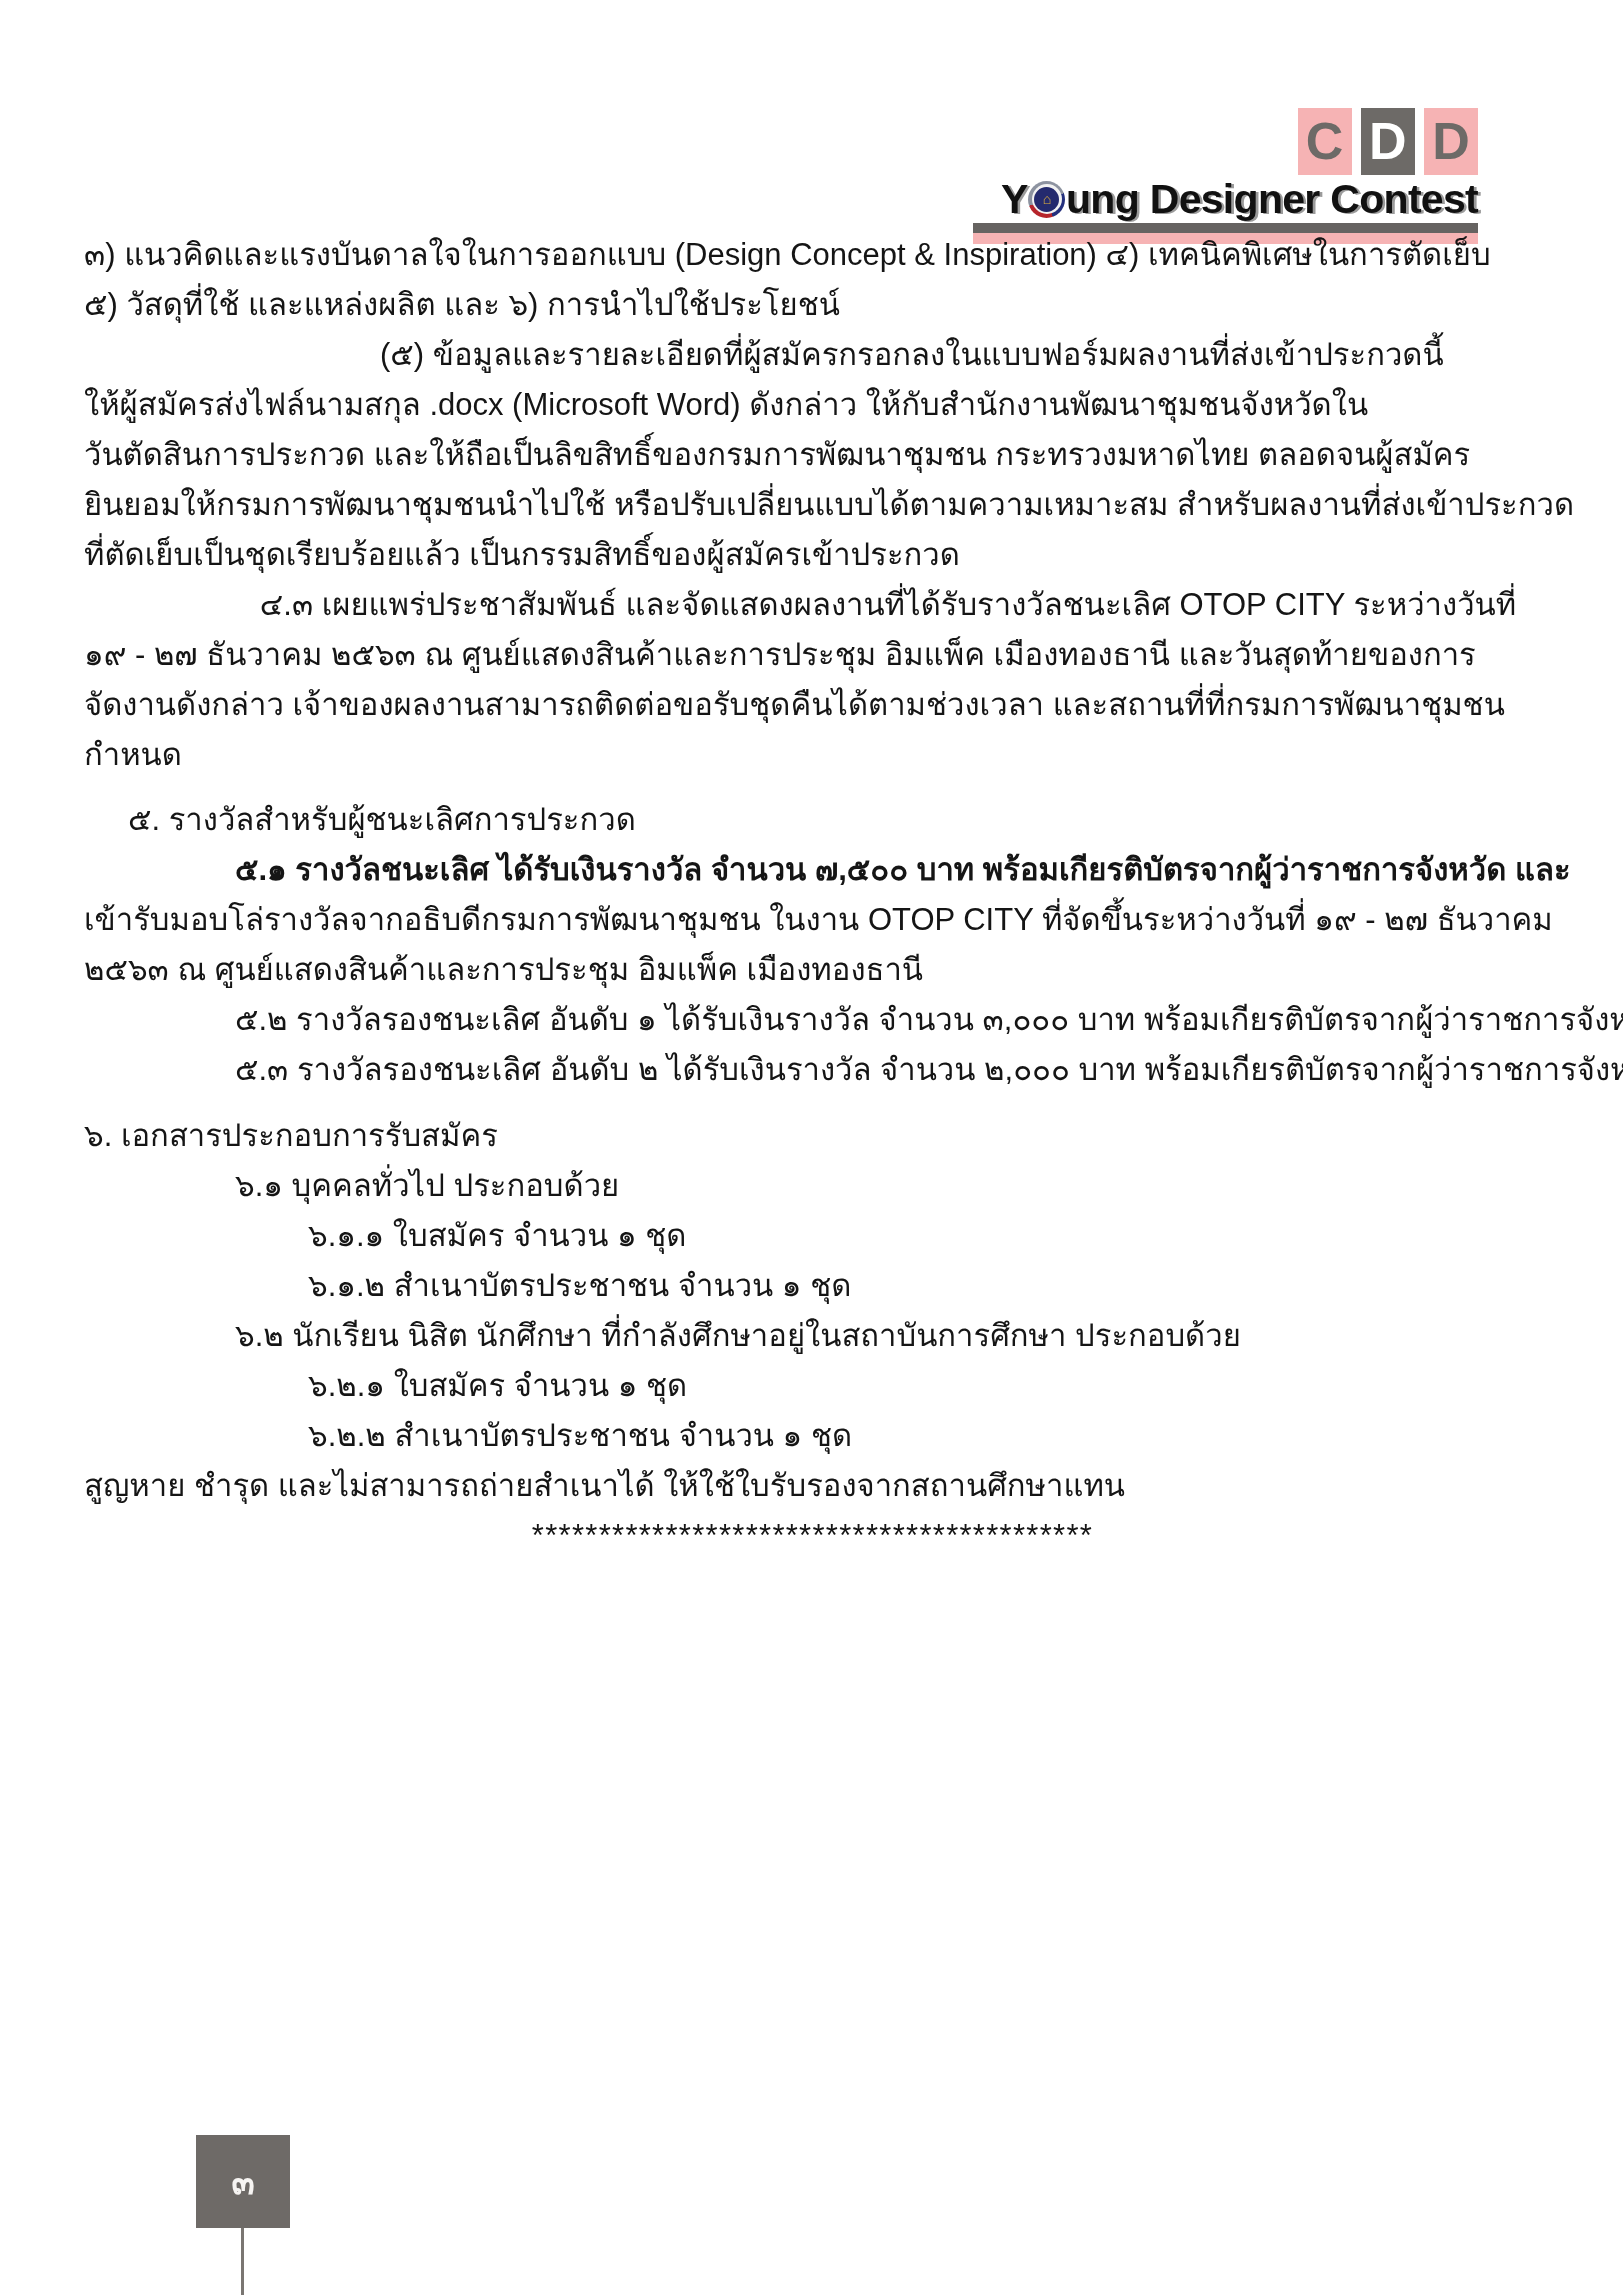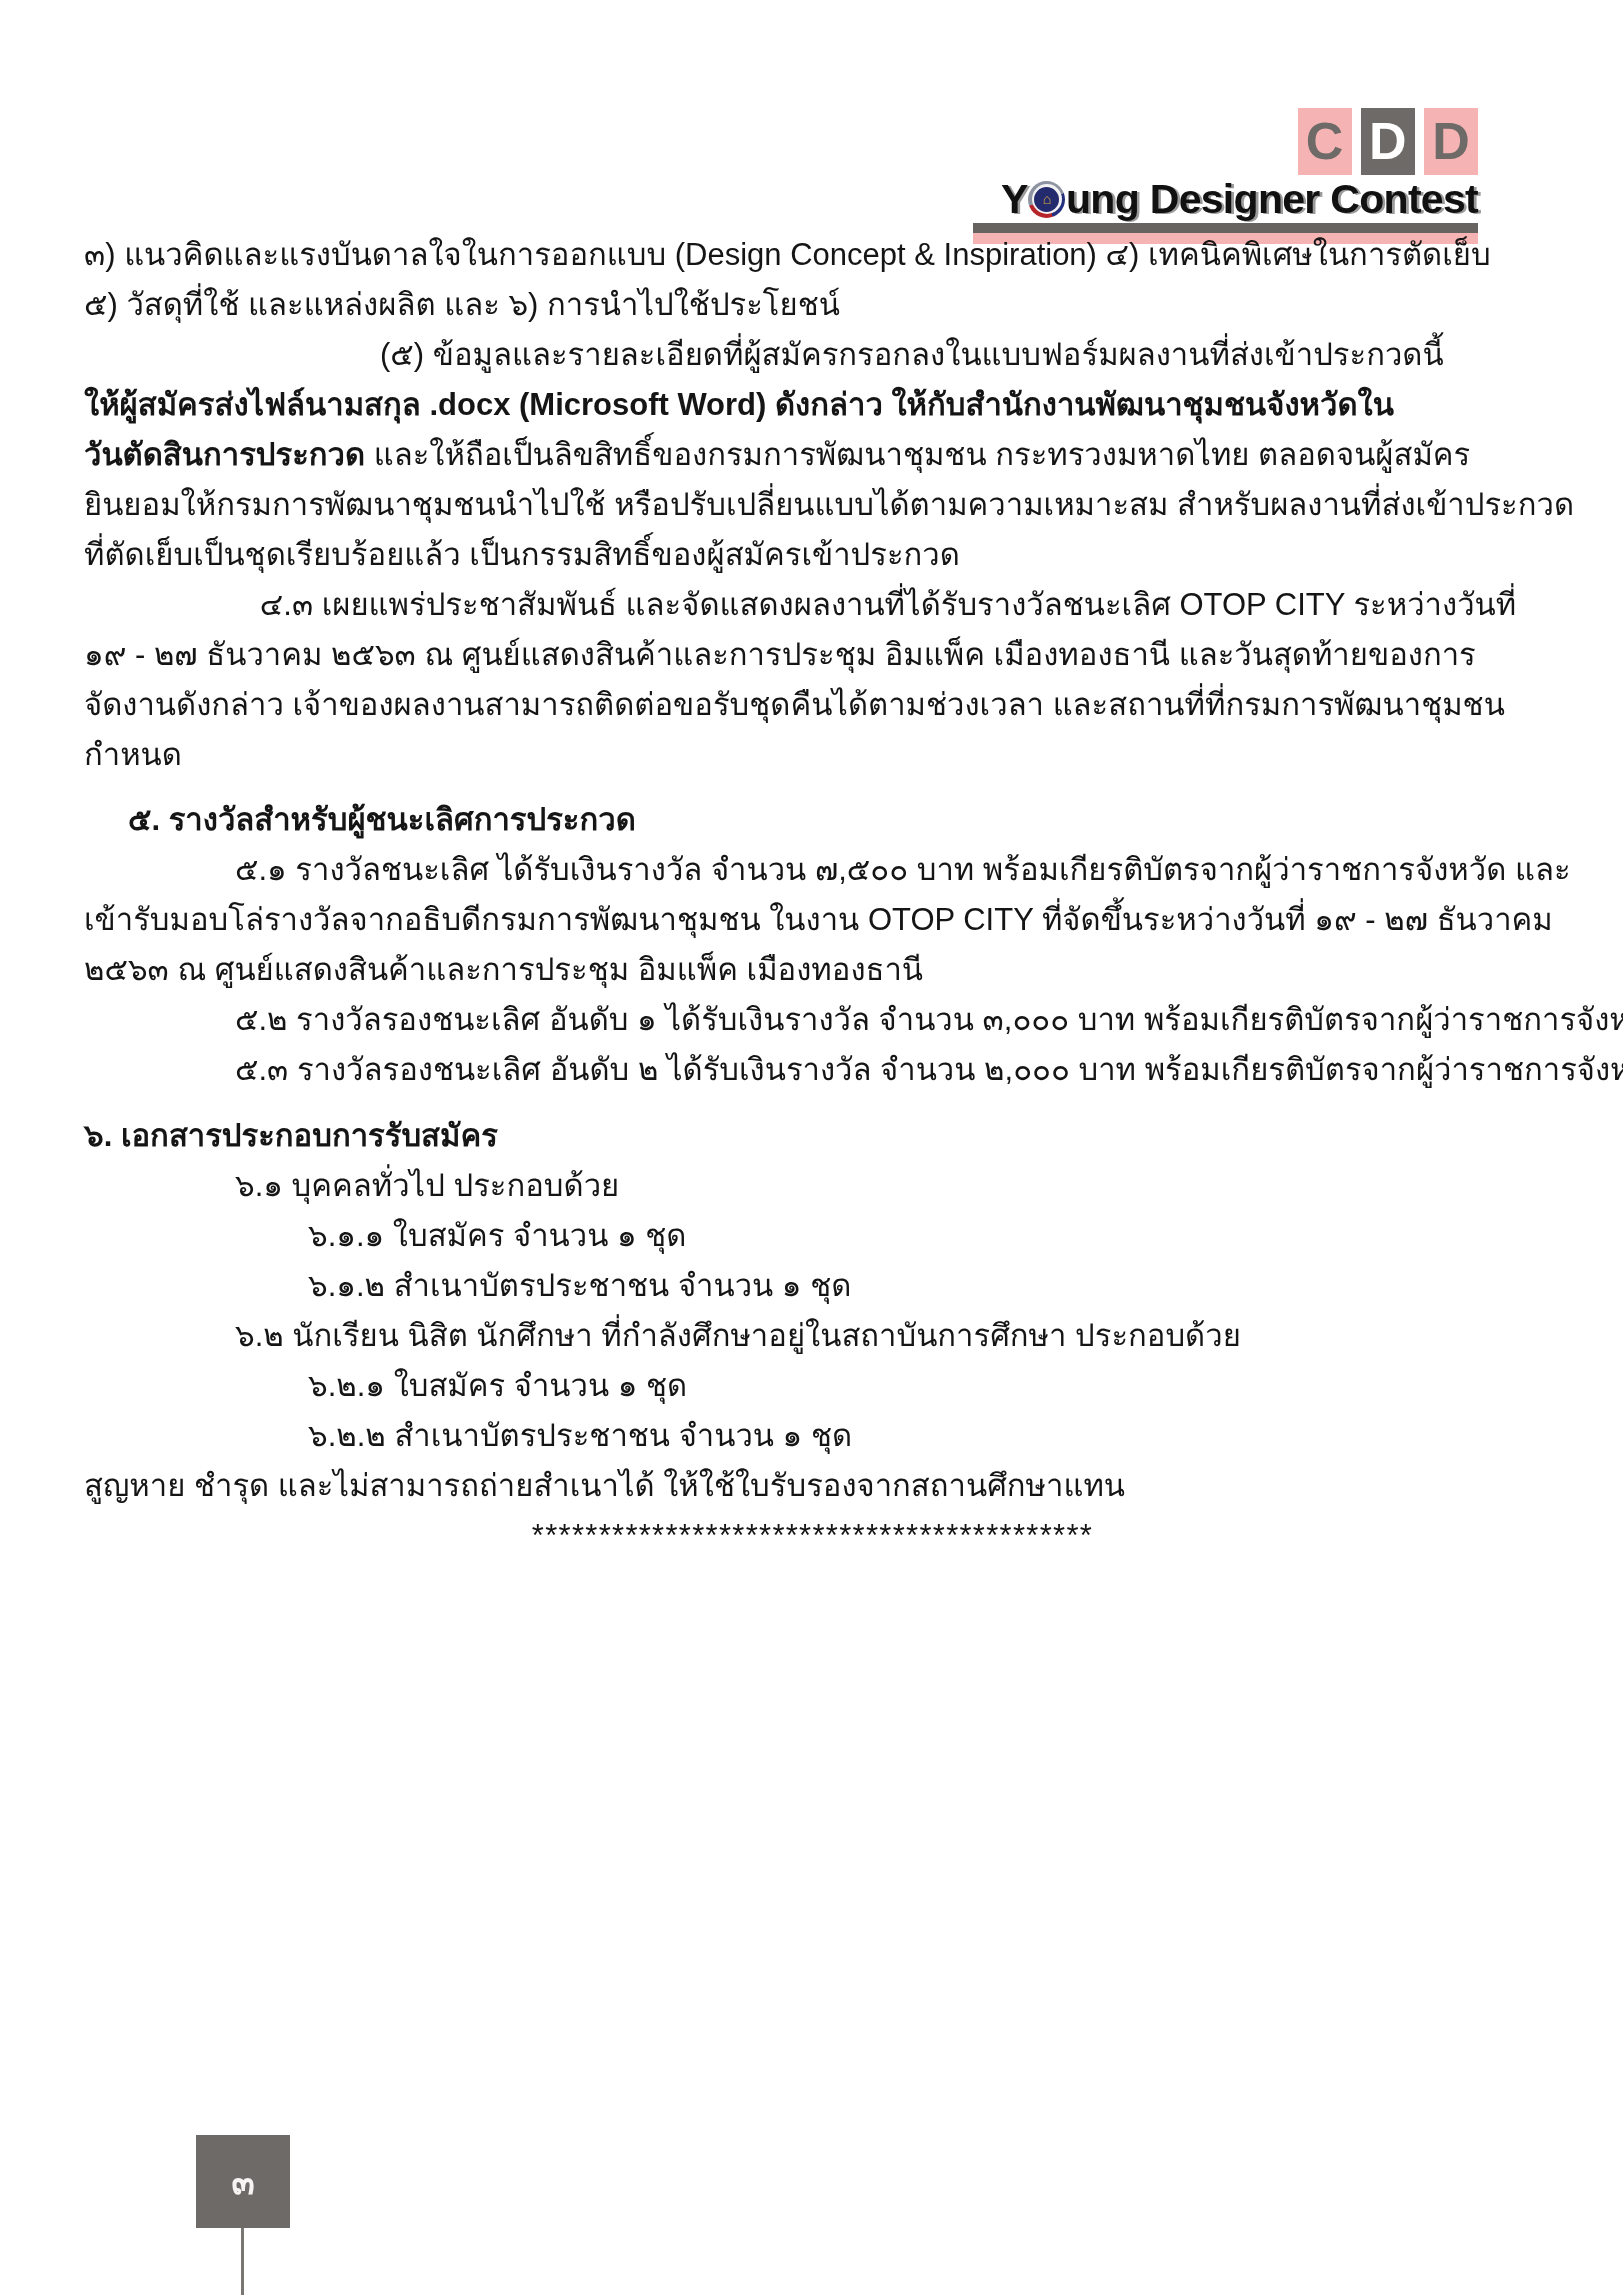--- a/index.html
+++ b/index.html
@@ -50,21 +50,21 @@
   .bar-pink{height:11px;background:#f6b3b4;}
   
   #doc{
     position:absolute;left:84px;top:230px;width:1457px;
   }
   .tline{
     font-size:31px;line-height:50px;height:50px;
     white-space:nowrap;
   }
   .tline.center{text-align:center;padding-left:0 !important;letter-spacing:1.3px;}
-  .tline .b{font-weight:bold;}
+  .tline .b{font-weight:normal;}
   
   #page-badge{
     position:absolute;left:196px;top:2135px;width:94px;height:93px;
     background:#6e6a67;color:#f6f4f2;
     display:flex;align-items:center;justify-content:center;
     font-size:34px;font-weight:bold;
   }
   #page-line{
     position:absolute;left:241px;top:2228px;width:2.6px;height:67px;
     background:#7a7672;
@@ -92,21 +92,21 @@
       <div class="tline" style="padding-left: 296px;"><span>(๕) ข้อมูลและรายละเอียดที่ผู้สมัครกรอกลงในแบบฟอร์มผลงานที่ส่งเข้าประกวดนี้</span></div>
       <div class="tline"><span class="b">ให้ผู้สมัครส่งไฟล์นามสกุล .docx (Microsoft Word) ดังกล่าว ให้กับสำนักงานพัฒนาชุมชนจังหวัดใน</span></div>
       <div class="tline"><span class="b">วันตัดสินการประกวด</span><span> และให้ถือเป็นลิขสิทธิ์ของกรมการพัฒนาชุมชน กระทรวงมหาดไทย ตลอดจนผู้สมัคร</span></div>
       <div class="tline"><span>ยินยอมให้กรมการพัฒนาชุมชนนำไปใช้ หรือปรับเปลี่ยนแบบได้ตามความเหมาะสม สำหรับผลงานที่ส่งเข้าประกวด</span></div>
       <div class="tline"><span>ที่ตัดเย็บเป็นชุดเรียบร้อยแล้ว เป็นกรรมสิทธิ์ของผู้สมัครเข้าประกวด</span></div>
       <div class="tline" style="padding-left: 151px; text-align: center;"><span>๔.๓ เผยแพร่ประชาสัมพันธ์ และจัดแสดงผลงานที่ได้รับรางวัลชนะเลิศ OTOP CITY ระหว่างวันที่</span></div>
       <div class="tline"><span>๑๙ - ๒๗ ธันวาคม ๒๕๖๓ ณ ศูนย์แสดงสินค้าและการประชุม อิมแพ็ค เมืองทองธานี และวันสุดท้ายของการ</span></div>
       <div class="tline"><span>จัดงานดังกล่าว เจ้าของผลงานสามารถติดต่อขอรับชุดคืนได้ตามช่วงเวลา และสถานที่ที่กรมการพัฒนาชุมชน</span></div>
       <div class="tline"><span>กำหนด</span></div>
       <div class="tline" style="margin-top: 15px; margin-left: 44px;"><span class="b">๕. รางวัลสำหรับผู้ชนะเลิศการประกวด</span></div>
-      <div class="tline" style="padding-left: 151px;"><span>๕.๑ รางวัลชนะเลิศ ได้รับเงินรางวัล จำนวน ๗,๕๐๐ บาท พร้อมเกียรติบัตรจากผู้ว่าราชการจังหวัด และ</span></div>
+      <div class="tline" style="padding-left: 151px; font-weight: bold;"><span>๕.๑ รางวัลชนะเลิศ ได้รับเงินรางวัล จำนวน ๗,๕๐๐ บาท พร้อมเกียรติบัตรจากผู้ว่าราชการจังหวัด และ</span></div>
       <div class="tline"><span>เข้ารับมอบโล่รางวัลจากอธิบดีกรมการพัฒนาชุมชน ในงาน OTOP CITY ที่จัดขึ้นระหว่างวันที่ ๑๙ - ๒๗ ธันวาคม</span></div>
       <div class="tline"><span>๒๕๖๓ ณ ศูนย์แสดงสินค้าและการประชุม อิมแพ็ค เมืองทองธานี</span></div>
       <div class="tline" style="padding-left: 151px;"><span>๕.๒ รางวัลรองชนะเลิศ อันดับ ๑ ได้รับเงินรางวัล จำนวน ๓,๐๐๐ บาท พร้อมเกียรติบัตรจากผู้ว่าราชการจังหวัด</span></div>
       <div class="tline" style="padding-left: 151px;"><span>๕.๓ รางวัลรองชนะเลิศ อันดับ ๒ ได้รับเงินรางวัล จำนวน ๒,๐๐๐ บาท พร้อมเกียรติบัตรจากผู้ว่าราชการจังหวัด</span></div>
       <div class="tline" style="margin-top: 16.4px;"><span class="b">๖. เอกสารประกอบการรับสมัคร</span></div>
       <div class="tline" style="padding-left: 151px;"><span>๖.๑ บุคคลทั่วไป ประกอบด้วย</span></div>
       <div class="tline" style="padding-left: 224px;"><span>๖.๑.๑ ใบสมัคร จำนวน ๑ ชุด</span></div>
       <div class="tline" style="padding-left: 224px;"><span>๖.๑.๒ สำเนาบัตรประชาชน จำนวน ๑ ชุด</span></div>
       <div class="tline" style="padding-left: 151px;"><span>๖.๒ นักเรียน นิสิต นักศึกษา ที่กำลังศึกษาอยู่ในสถาบันการศึกษา ประกอบด้วย</span></div>
       <div class="tline" style="padding-left: 224px;"><span>๖.๒.๑ ใบสมัคร จำนวน ๑ ชุด</span></div>

